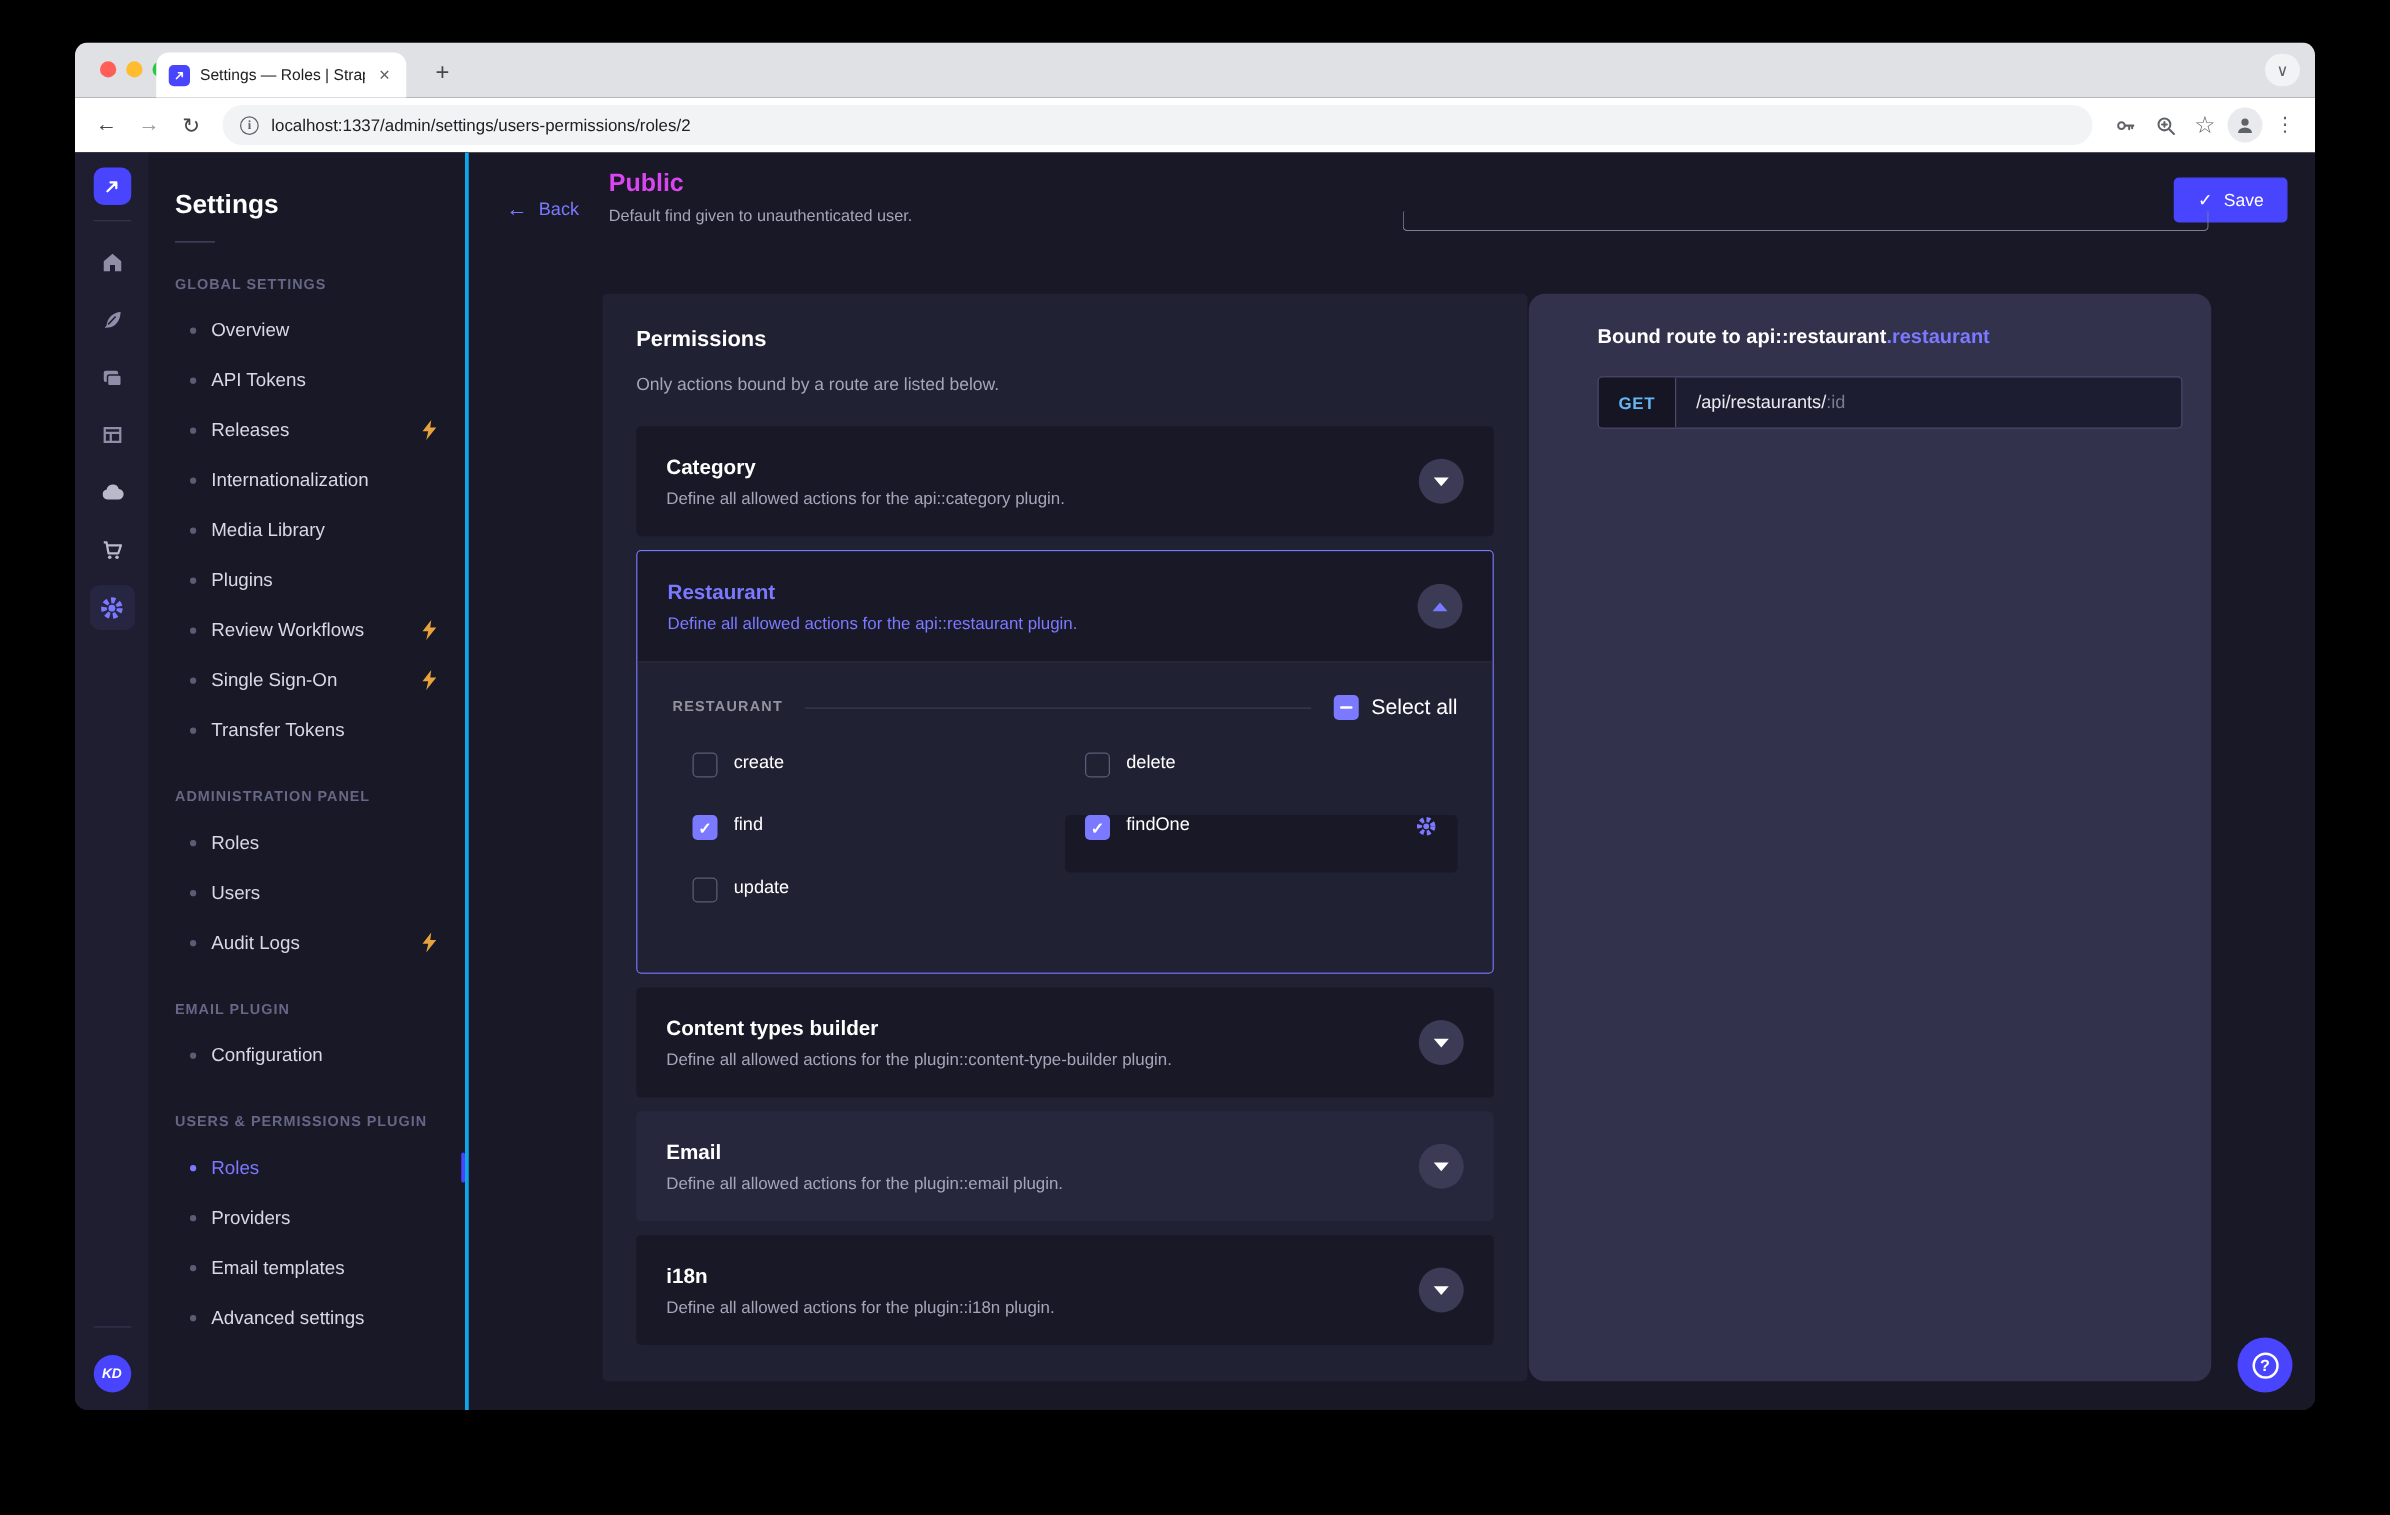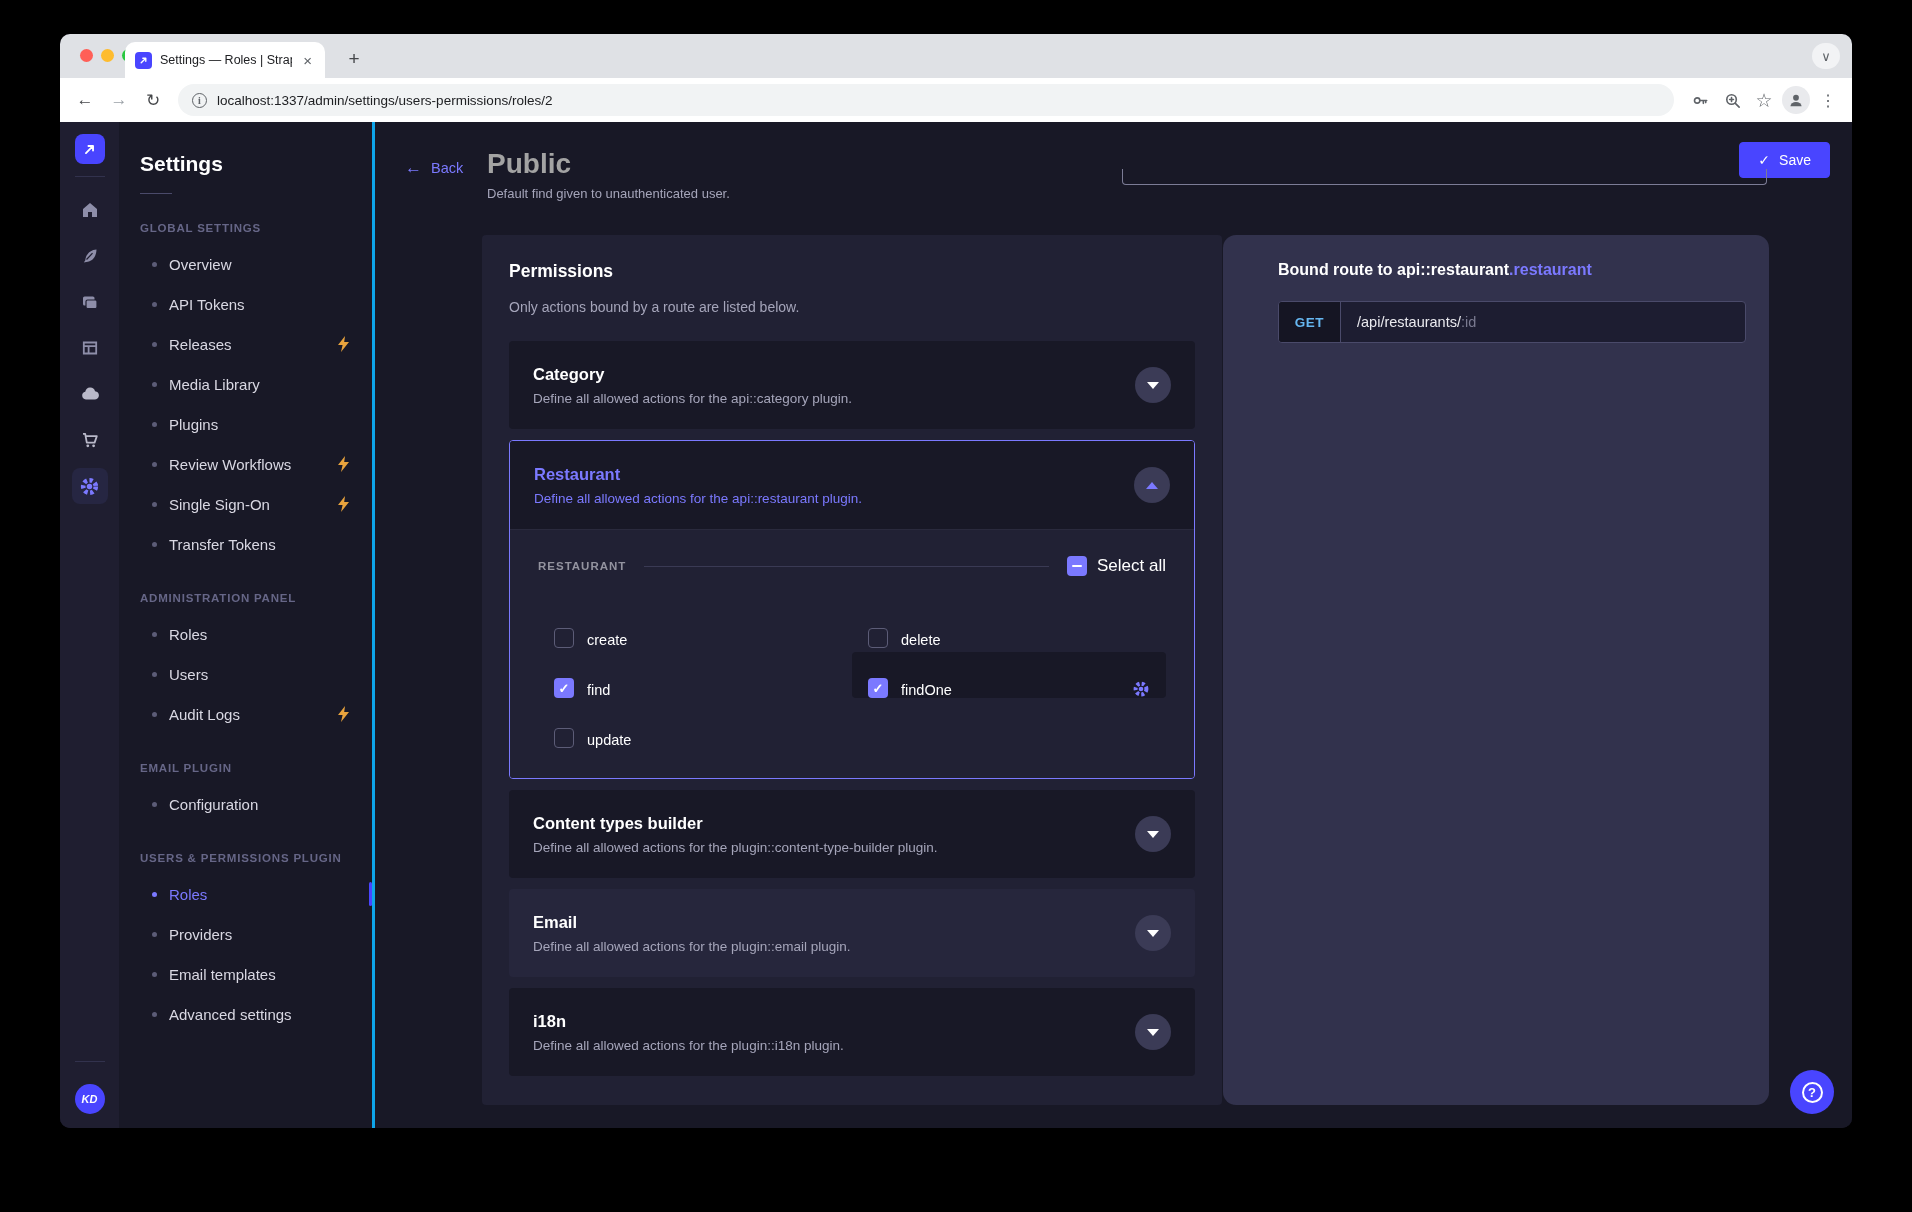--- a/index.html
+++ b/index.html
@@ -50,21 +50,21 @@
   .snav-label { font-size:15px; color:#d9d8e3; }
   .snav-item.active .snav-label { color:#7b79ff; }
   .snav-item.active .snav-bullet { background:#7b79ff; }
   .snav-item.active::after { content:''; position:absolute; right:0; top:8px; width:3px; height:24px; background:#4945ff; border-radius:2px; }
   .bolt { margin-left:auto; margin-right:22px; display:flex; }
 
   
   .main { flex:1; position:relative; min-width:0; }
   .back-link { position:absolute; left:30px; top:36px; display:flex; align-items:center; gap:9px; color:#7b79ff; font-size:14.5px; }
   .title-block { position:absolute; left:112px; top:14px; }
-  .page-title { font-size:28px; font-weight:600; color:#a3a3a3;margin-top:12px; }
+  .page-title { font-size:20px; font-weight:600; color:#d946ef; }
   .page-subtitle { font-size:13px; color:#a5a5ba; margin-top:6px; }
   .save-btn { position:absolute; right:22px; top:20px; height:36px; padding:0 18px; background:#4945ff; border:1px solid #4945ff; border-radius:4px; color:#fff; font-size:14px; display:flex; align-items:center; gap:9px; }
   .cut-input { position:absolute; left:747px; top:47px; width:645px; height:16px; border:1px solid #7c7c96; border-top:none; border-radius:0 0 4px 4px; }
 
   .perm-panel { position:absolute; left:107px; top:113px; width:740px; bottom:23px; background:#212134; border-radius:4px; padding:26px 27px; }
   .perm-title { font-size:17.5px; font-weight:600; color:#fff; }
   .perm-sub { font-size:14px; color:#a5a5ba; margin-top:17px; }
 
   .acc { border-radius:4px; margin-top:11px; }
   .acc-head { height:88px; display:flex; align-items:center; padding:0 24px; }
@@ -87,21 +87,21 @@
   .select-all { display:flex; align-items:center; gap:10px; flex:none; }
   .select-all-label { font-size:17px; color:#fff; }
 
   .checkbox { width:20px; height:20px; border-radius:4px; flex:none; display:flex; align-items:center; justify-content:center; }
   .cb-off { border:1px solid #5c5c77; background:transparent; }
   .cb-on { background:#7b79ff; color:#fff; font-size:13px; font-weight:bold; }
   .cb-ind { background:#7b79ff; }
   .cb-ind .bar { width:10px; height:2px; background:#fff; border-radius:1px; }
 
   .action-grid { display:grid; grid-template-columns:1fr 1fr; column-gap:0; row-gap:4px; margin-top:26px; }
-  .action-cell { height:46px; display:flex; align-items:flex-end; gap:13px; padding:0 16px; border-radius:4px; }
+  .action-cell { height:46px; display:flex; align-items:flex-start; gap:13px; padding:0 16px; border-radius:4px; }
   .action-cell.selected { background:#181826; }
   .action-label { font-size:14.5px; color:#fff; }
 
   .route-panel { position:absolute; left:848px; top:113px; width:546px; bottom:23px; background:#32324d; border-radius:13px; padding:26px 55px; }
   .route-title { font-size:16px; font-weight:600; color:#fff; }
   .route-accent { color:#7b79ff; }
   .route-box { margin-top:22px; width:468px; height:42px; display:flex; border:1px solid #4a4a6a; border-radius:4px; overflow:hidden; background:#1d1d31;justify-content:center; }
   .route-method { width:62px; background:#151523; border-right:1px solid #4a4a6a; display:flex; align-items:center; justify-content:center; font-size:13.5px; font-weight:bold; letter-spacing:0.5px; color:#66b7f1; flex:none; }
   .route-path { flex:1; display:flex; align-items:center; padding-left:16px; font-size:14.5px; }
   .route-path .p1 { color:#eaeaef; }
@@ -234,20 +234,24 @@
             <span class="snav-label">API Tokens</span>
           </div>
         <div class="snav-item">
             <span class="snav-bullet"></span>
             <span class="snav-label">Releases</span>
           <span class="bolt">
               <svg width="13" height="16" viewBox="0 0 11 16">
                 <polygon points="7,0 0,9 4.6,9 3,16 11,6 6.2,6" fill="#e8a33d"></polygon>
               </svg>
             </span>
+          </div>
+        <div class="snav-item">
+            <span class="snav-bullet"></span>
+            <span class="snav-label">Internationalization</span>
           </div>
         <div class="snav-item">
             <span class="snav-bullet"></span>
             <span class="snav-label">Media Library</span>
           </div>
         <div class="snav-item">
             <span class="snav-bullet"></span>
             <span class="snav-label">Plugins</span>
           </div>
         <div class="snav-item">

